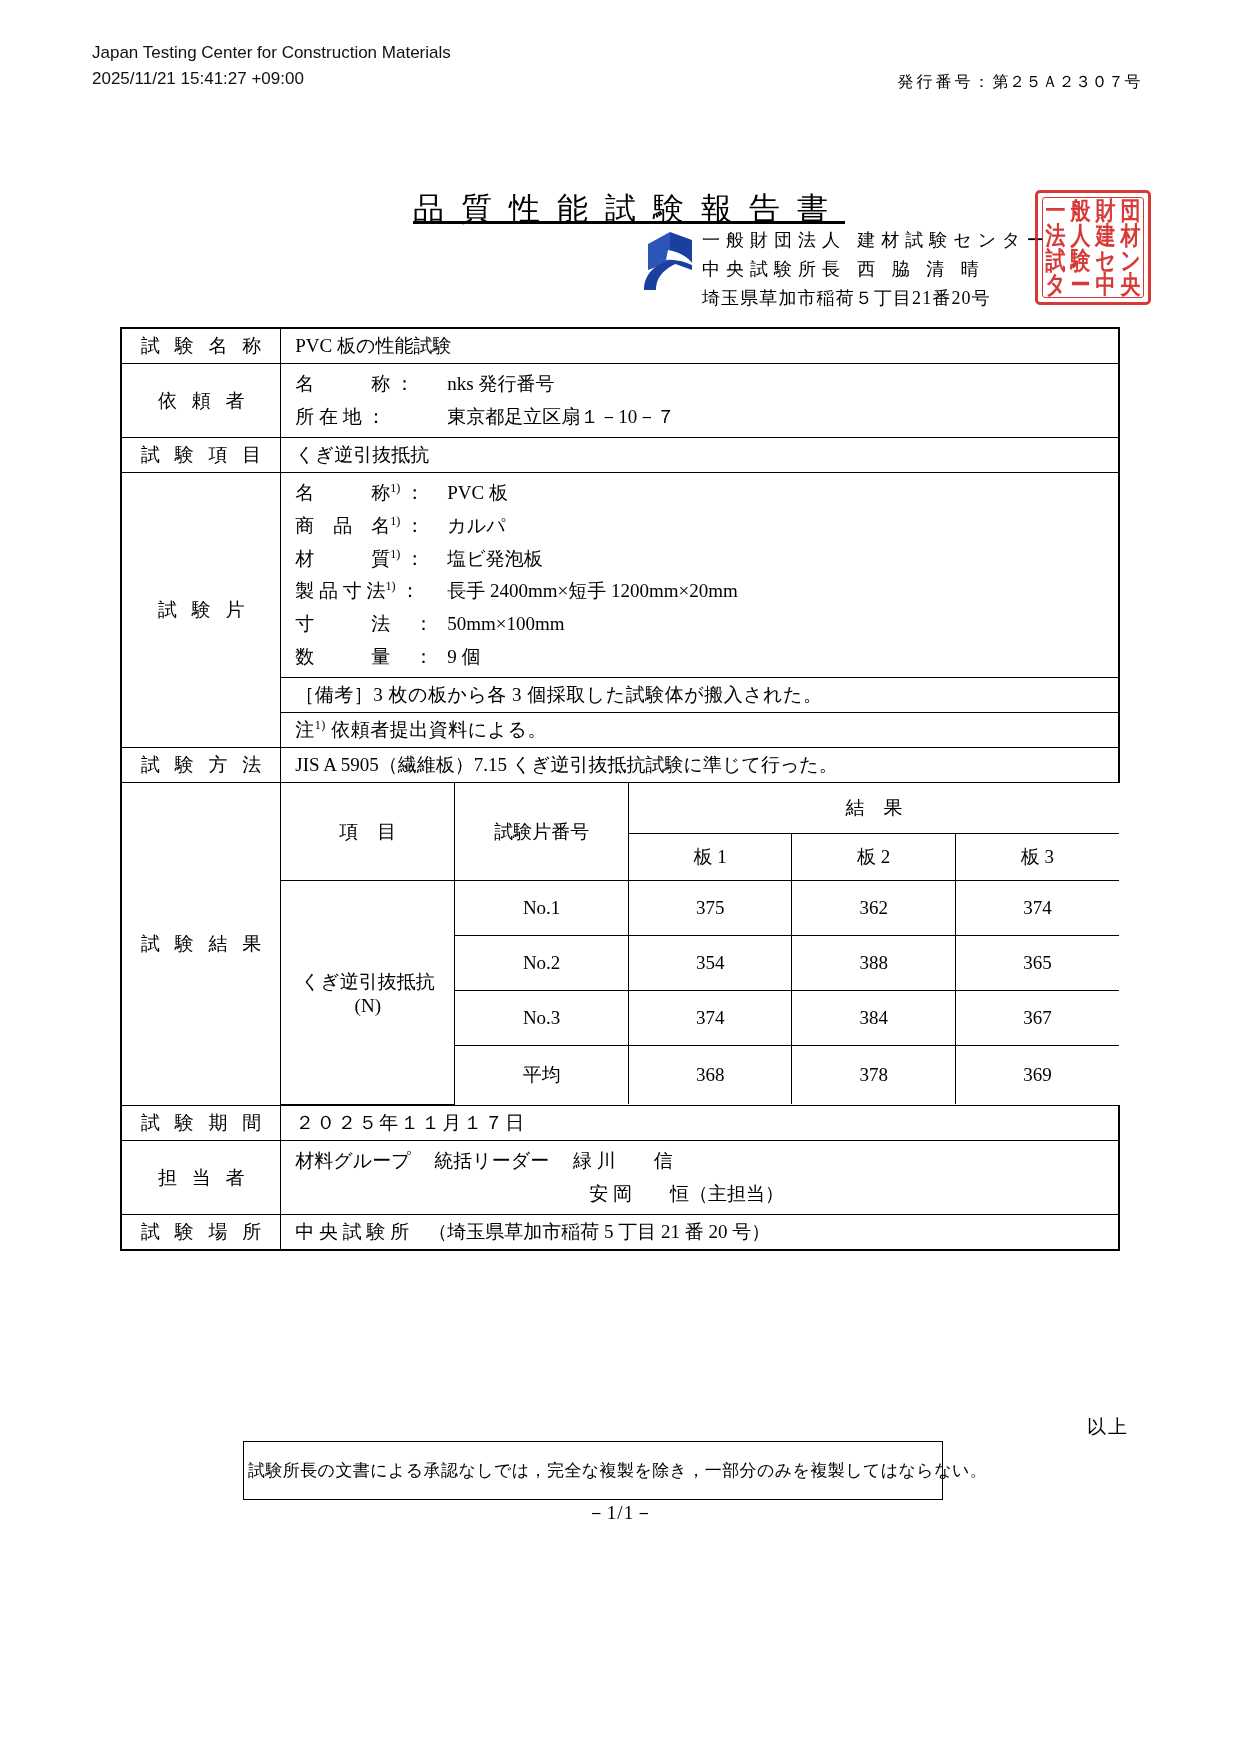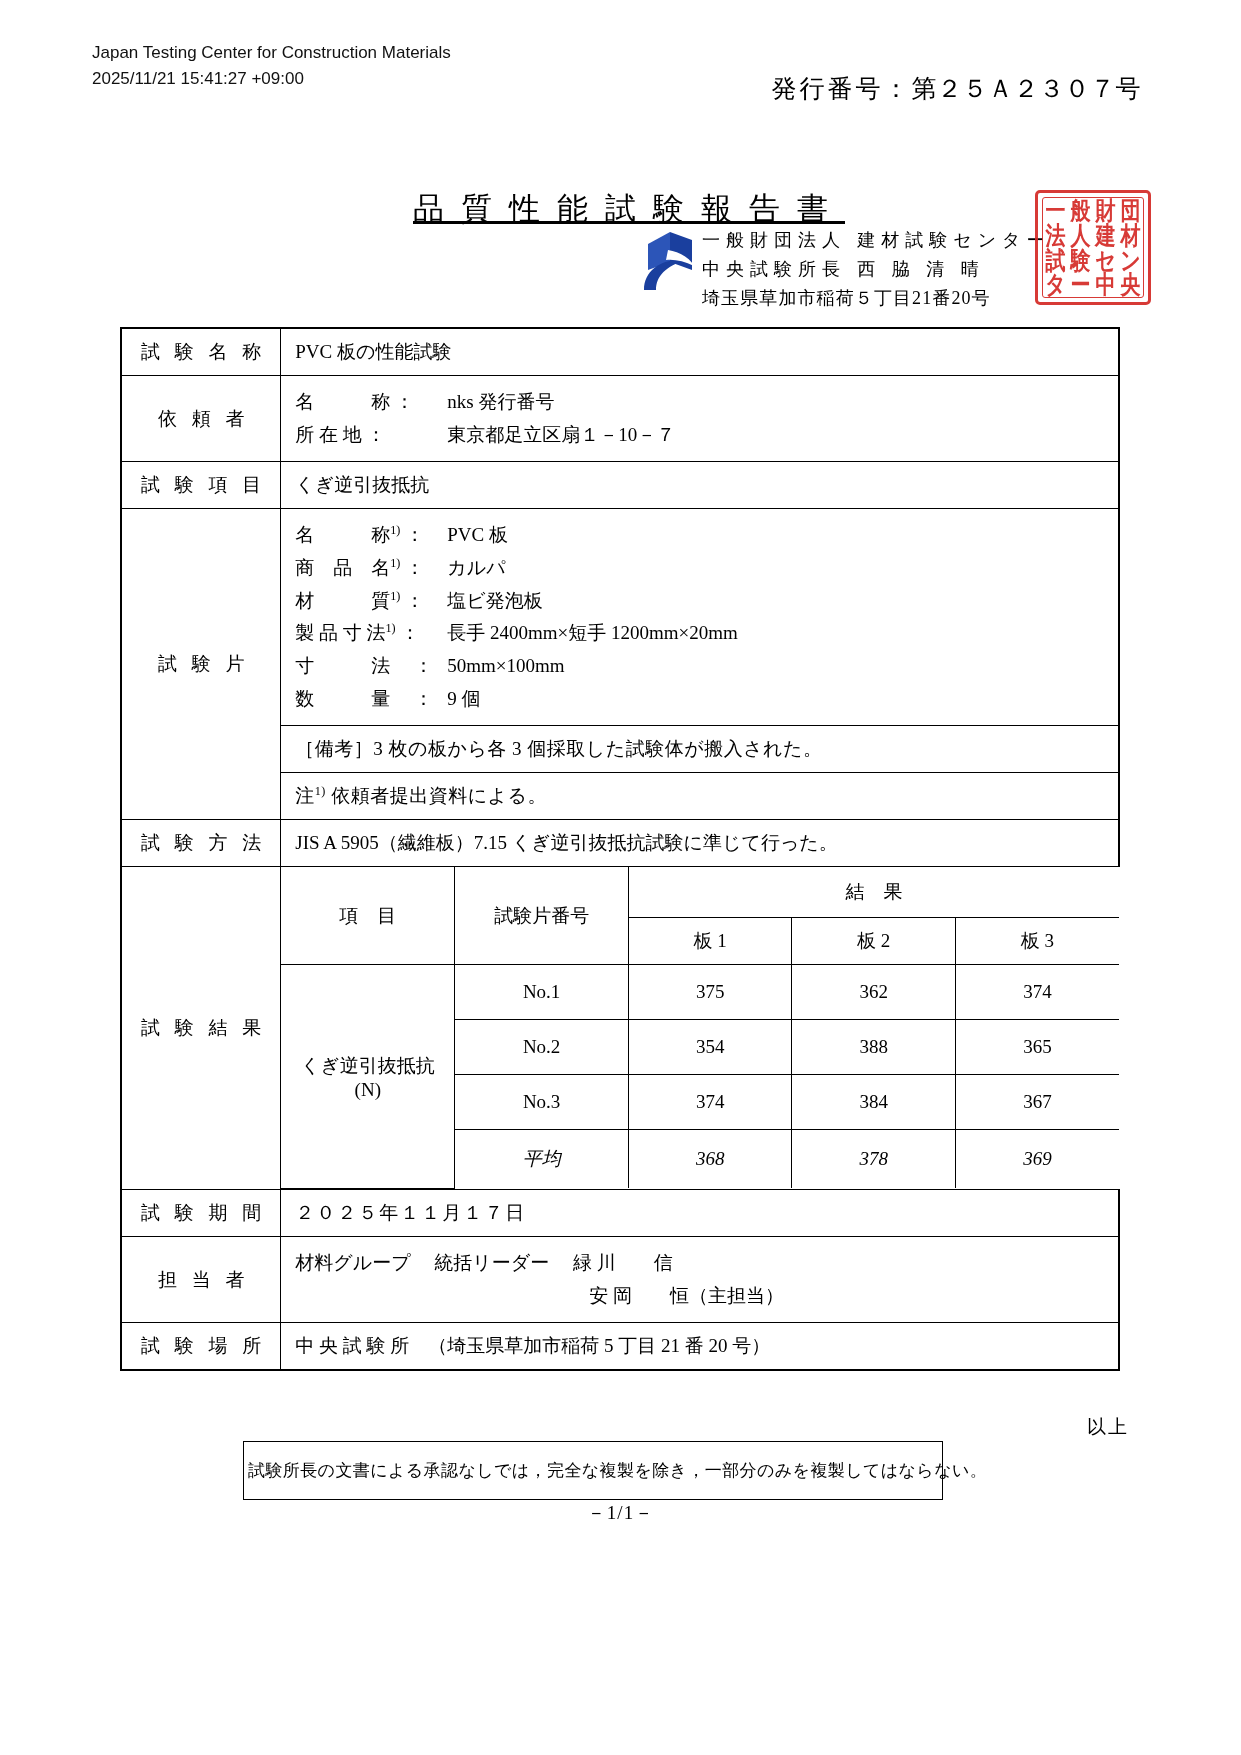--- a/index.html
+++ b/index.html
@@ -23,21 +23,21 @@
     font-size: 17px;
     line-height: 1.55;
     color: #111;
   }
 
   .issue-block {
     position: absolute;
     right: 100px;
     top: 70px;
     text-align: right;
-    font-size: 25px;
+    font-size: 16px;
     line-height: 1.55;
     letter-spacing: 0.5px;
     white-space: nowrap;
   }
   .issue-block .lbl { letter-spacing: 3px; }
 
   
   .doc-title {
     position: absolute;
     left: 0; right: 0;
@@ -109,21 +109,21 @@
   .report-table {
     position: absolute;
     left: 120px;
     top: 327px;
     width: 1000px;
     border-collapse: collapse;
     font-size: 19px;
   }
   .report-table td {
     border: 1px solid #000;
-    padding: 10px 14px;
+    padding: 4px 14px;
     vertical-align: middle;
   }
   .report-table .outer-l { border-left: 2px solid #000; }
   .report-table .outer-r { border-right: 2px solid #000; }
   .row-top td { border-top: 2px solid #000; }
   .row-bottom td { border-bottom: 2px solid #000; }
 
   .hd {
     width: 122px;
     text-align: center;
@@ -159,21 +159,21 @@
   }
   .inner td {
     border: 1px solid #000;
     text-align: center;
     padding: 16px 6px;
     vertical-align: middle;
   }
   .inner .no-l { border-left: 0; }
   .inner .no-r { border-right: 0; }
   .inner .no-t { border-top: 0; }
-  .inner .no-b { border-bottom: 0; font-style: italic; }
+  .inner .no-b { border-bottom: 0; }
 
   .result-cell { padding: 0 !important; border: 0 !important; }
 
   .note-line { letter-spacing: 0.5px; }
 
   .closing {
     position: absolute;
     right: 112px;
     top: 1414px;
     font-size: 19px;

